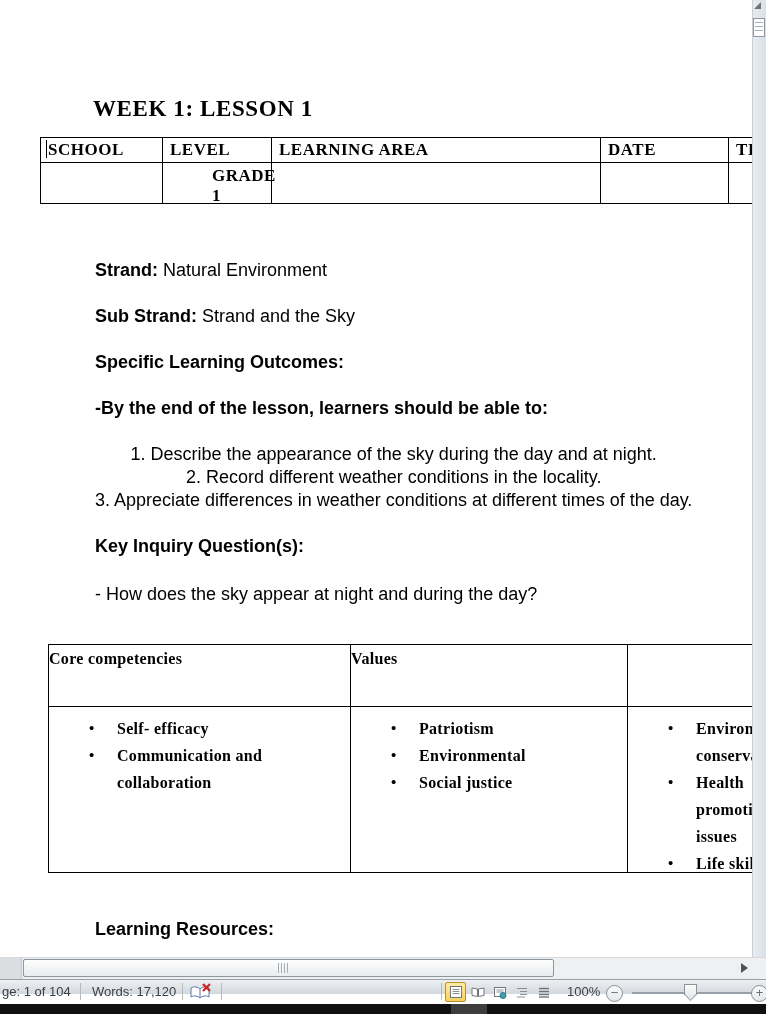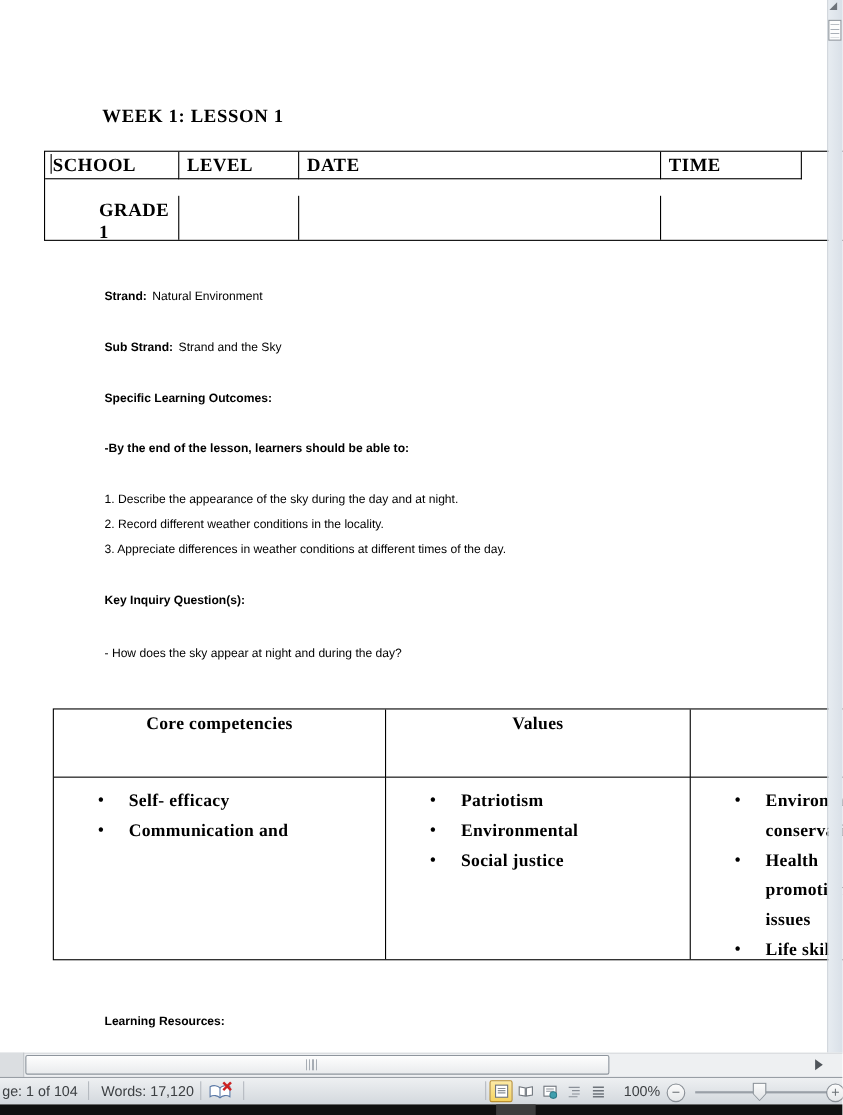--- a/index.html
+++ b/index.html
@@ -2,41 +2,41 @@
 <html><head>
 <meta charset="utf-8">
 <style>
   html,body{margin:0;padding:0;}
   body{width:766px;height:1014px;overflow:hidden;position:relative;background:#fff;
        font-family:"Liberation Sans",sans-serif;color:#000;}
   .abs{position:absolute;}
 
   
   .doc-heading{left:93px;top:96px;font-family:"Liberation Serif",serif;font-weight:bold;
-               font-size:17px;letter-spacing:.6px;}
+               font-size:23px;letter-spacing:.6px;}
 
   .info-table{left:40px;top:137px;display:grid;
               grid-template-columns:122px 109px 329px 128px 112px;
               border:1px solid #000;font-family:"Liberation Serif",serif;
               font-weight:bold;font-size:17px;letter-spacing:.5px;}
   .info-table .c{border-right:1px solid #000;padding:2px 0 0 7px;box-sizing:border-box;}
   .info-table .h{height:25px;border-bottom:1px solid #000;}
   .info-table .r{height:40px;padding-top:3px;margin-left:42px;}
   .caret{left:46px;top:140px;width:1px;height:18px;background:#000;}
 
-  .p{left:95px;font-size:11px;line-height:23px;}
+  .p{left:95px;font-size:18px;line-height:23px;text-align:center;}
   .b{font-weight:bold;}
   .val{margin-left:5px;}
 
   .comp-table{left:48px;top:644px;display:grid;
               grid-template-columns:302px 277px 260px;
               border:1px solid #000;font-family:"Liberation Serif",serif;
               font-weight:bold;font-size:16px;letter-spacing:.3px;}
   .comp-table .hc{height:62px;border-right:1px solid #000;border-bottom:1px solid #000;
-                  text-align:center;padding-top:5px;box-sizing:border-box;}
+                  padding-top:5px;box-sizing:border-box;}
   .comp-table .bc{height:165px;border-right:1px solid #000;padding-top:8px;box-sizing:border-box;}
   .bi{display:flex;padding-left:40px;}
   .bdot{width:28px;line-height:27px;font-size:15px;}
   .blines div{line-height:27px;white-space:nowrap;}
 
   
   .vstrip{left:752px;top:0;width:14px;height:957px;
           background:linear-gradient(90deg,#e7ecf1,#d8dfe7);border-left:1px solid #c9cfd6;}
   .corner-tri{left:754px;top:2px;width:0;height:0;
               border-bottom:7px solid #6e747b;border-left:7px solid transparent;}
@@ -49,21 +49,21 @@
   .hrow{left:0;top:957px;width:766px;height:22px;background:#eef0f2;border-top:1px solid #d7dadd;box-sizing:border-box;}
   .hleft{left:0;top:957px;width:22px;height:22px;background:#dbdee1;border-right:1px solid #c3c7cb;box-sizing:border-box;}
   .hthumb{left:23px;top:959px;width:531px;height:18px;border:1px solid #8e959d;border-radius:2px;
           background:linear-gradient(#fefefe,#e9ebed);box-sizing:border-box;}
   .hgrip{left:278px;top:963px;width:12px;height:10px;
          background:repeating-linear-gradient(90deg,#a7adb4 0 1px,transparent 1px 3px);}
   .harrow{left:741px;top:963px;width:0;height:0;border-top:5px solid transparent;
           border-bottom:5px solid transparent;border-left:7px solid #4f545a;}
 
   
-  .sbar{left:0;top:979px;width:766px;height:25px;
+  .sbar{left:0;top:979px;width:766px;height:15px;
         background:linear-gradient(#eef0f2,#d3d8dd);border-top:1px solid #989ea5;
         font-size:13px;color:#3c3f42;box-sizing:border-box;}
   .sbar .txt{position:absolute;top:4px;white-space:nowrap;}
   .sep{position:absolute;top:3px;width:1px;height:17px;background:#b5bac0;}
   .proof{position:absolute;left:189px;top:3px;width:24px;height:18px;}
   .vbgroup{position:absolute;left:445px;top:2px;display:flex;}
   .vb{width:21px;height:20px;display:flex;align-items:center;justify-content:center;
       margin-right:1px;border-radius:2px;border:1px solid transparent;box-sizing:border-box;}
   .vb.active{background:linear-gradient(#fdeaa5,#f6d35f);border:1px solid #b98f2e;}
   .zoomlbl{position:absolute;left:567px;top:4px;}
@@ -82,20 +82,21 @@
   .task-seg{left:451px;top:1004px;width:36px;height:10px;background:#3d3d3d;}
 </style>
 </head>
 <body>
 
 <div class="abs doc-heading">WEEK 1: LESSON 1</div>
 
 <div class="abs info-table">
   <div class="c h">SCHOOL</div>
   <div class="c h">LEVEL</div>
+  <div class="c h">LEARNING AREA</div>
   <div class="c h">DATE</div>
   <div class="c h">TIME</div>
   <div class="c r"></div>
   <div class="c r">GRADE 1</div>
   <div class="c r"></div>
   <div class="c r"></div>
 </div>
 <div class="abs caret"></div>
 
 <div class="abs p" style="top:259px">
@@ -123,20 +124,21 @@
     <div class="bi">
       <span class="bdot">•</span>
       <div class="blines">
           <div>Self- efficacy</div>
         </div>
     </div>
     <div class="bi">
       <span class="bdot">•</span>
       <div class="blines">
         <div>Communication and</div>
+        <div>collaboration</div>
       </div>
     </div>
   </div>
 
   <div class="bc">
     <div class="bi">
       <span class="bdot">•</span>
       <div class="blines">
           <div>Patriotism</div>
         </div>

